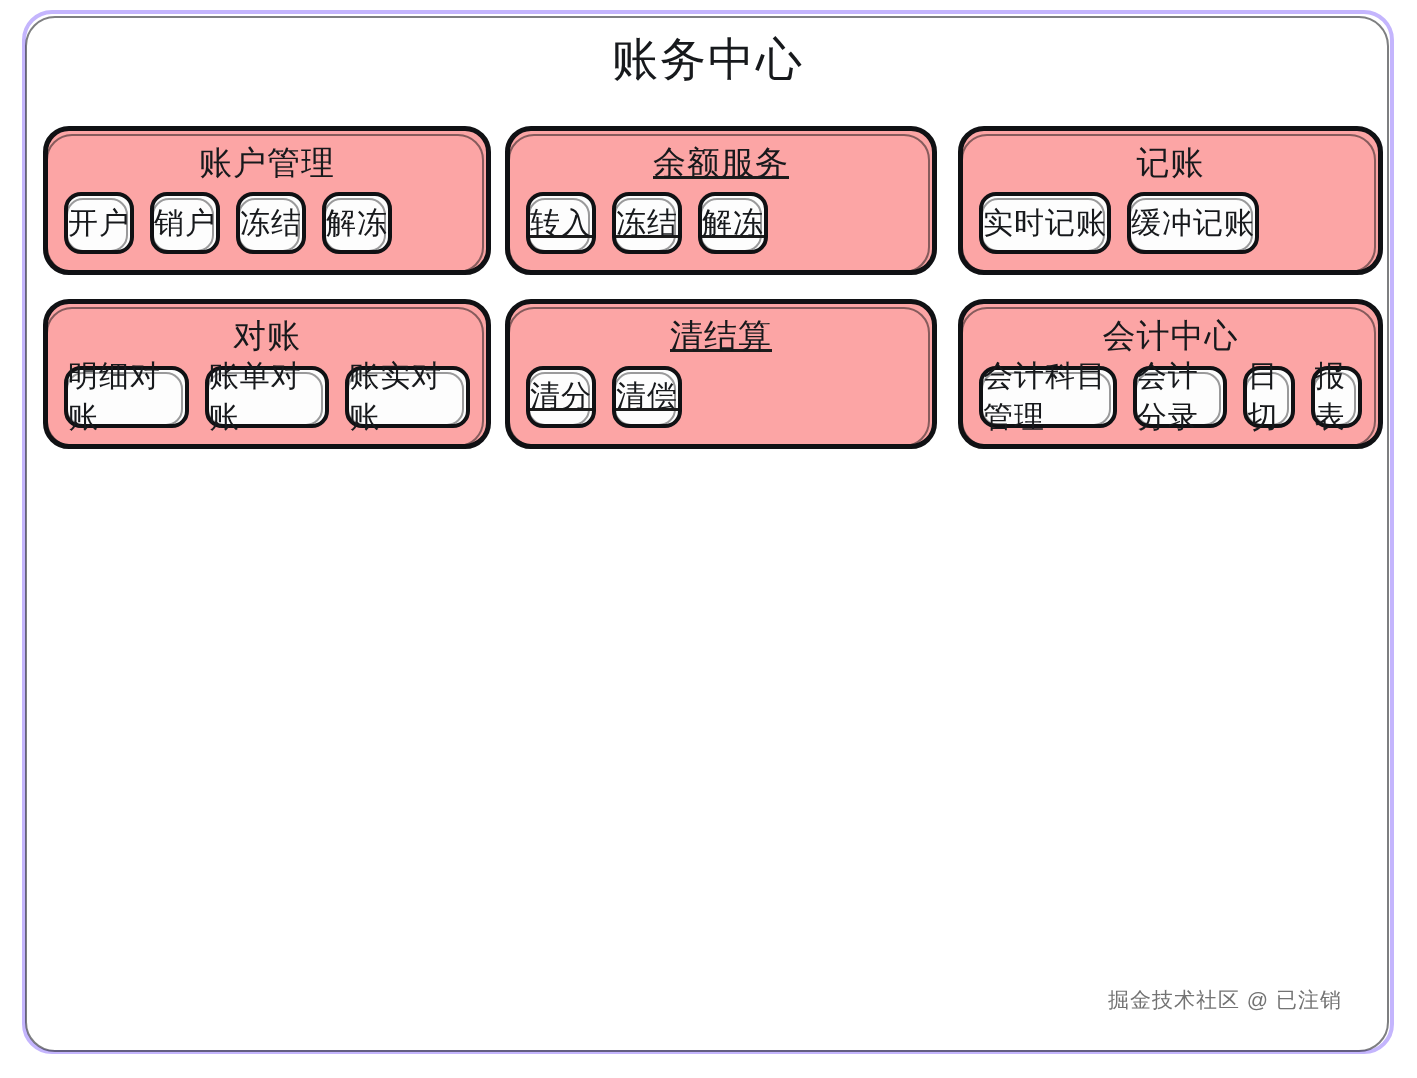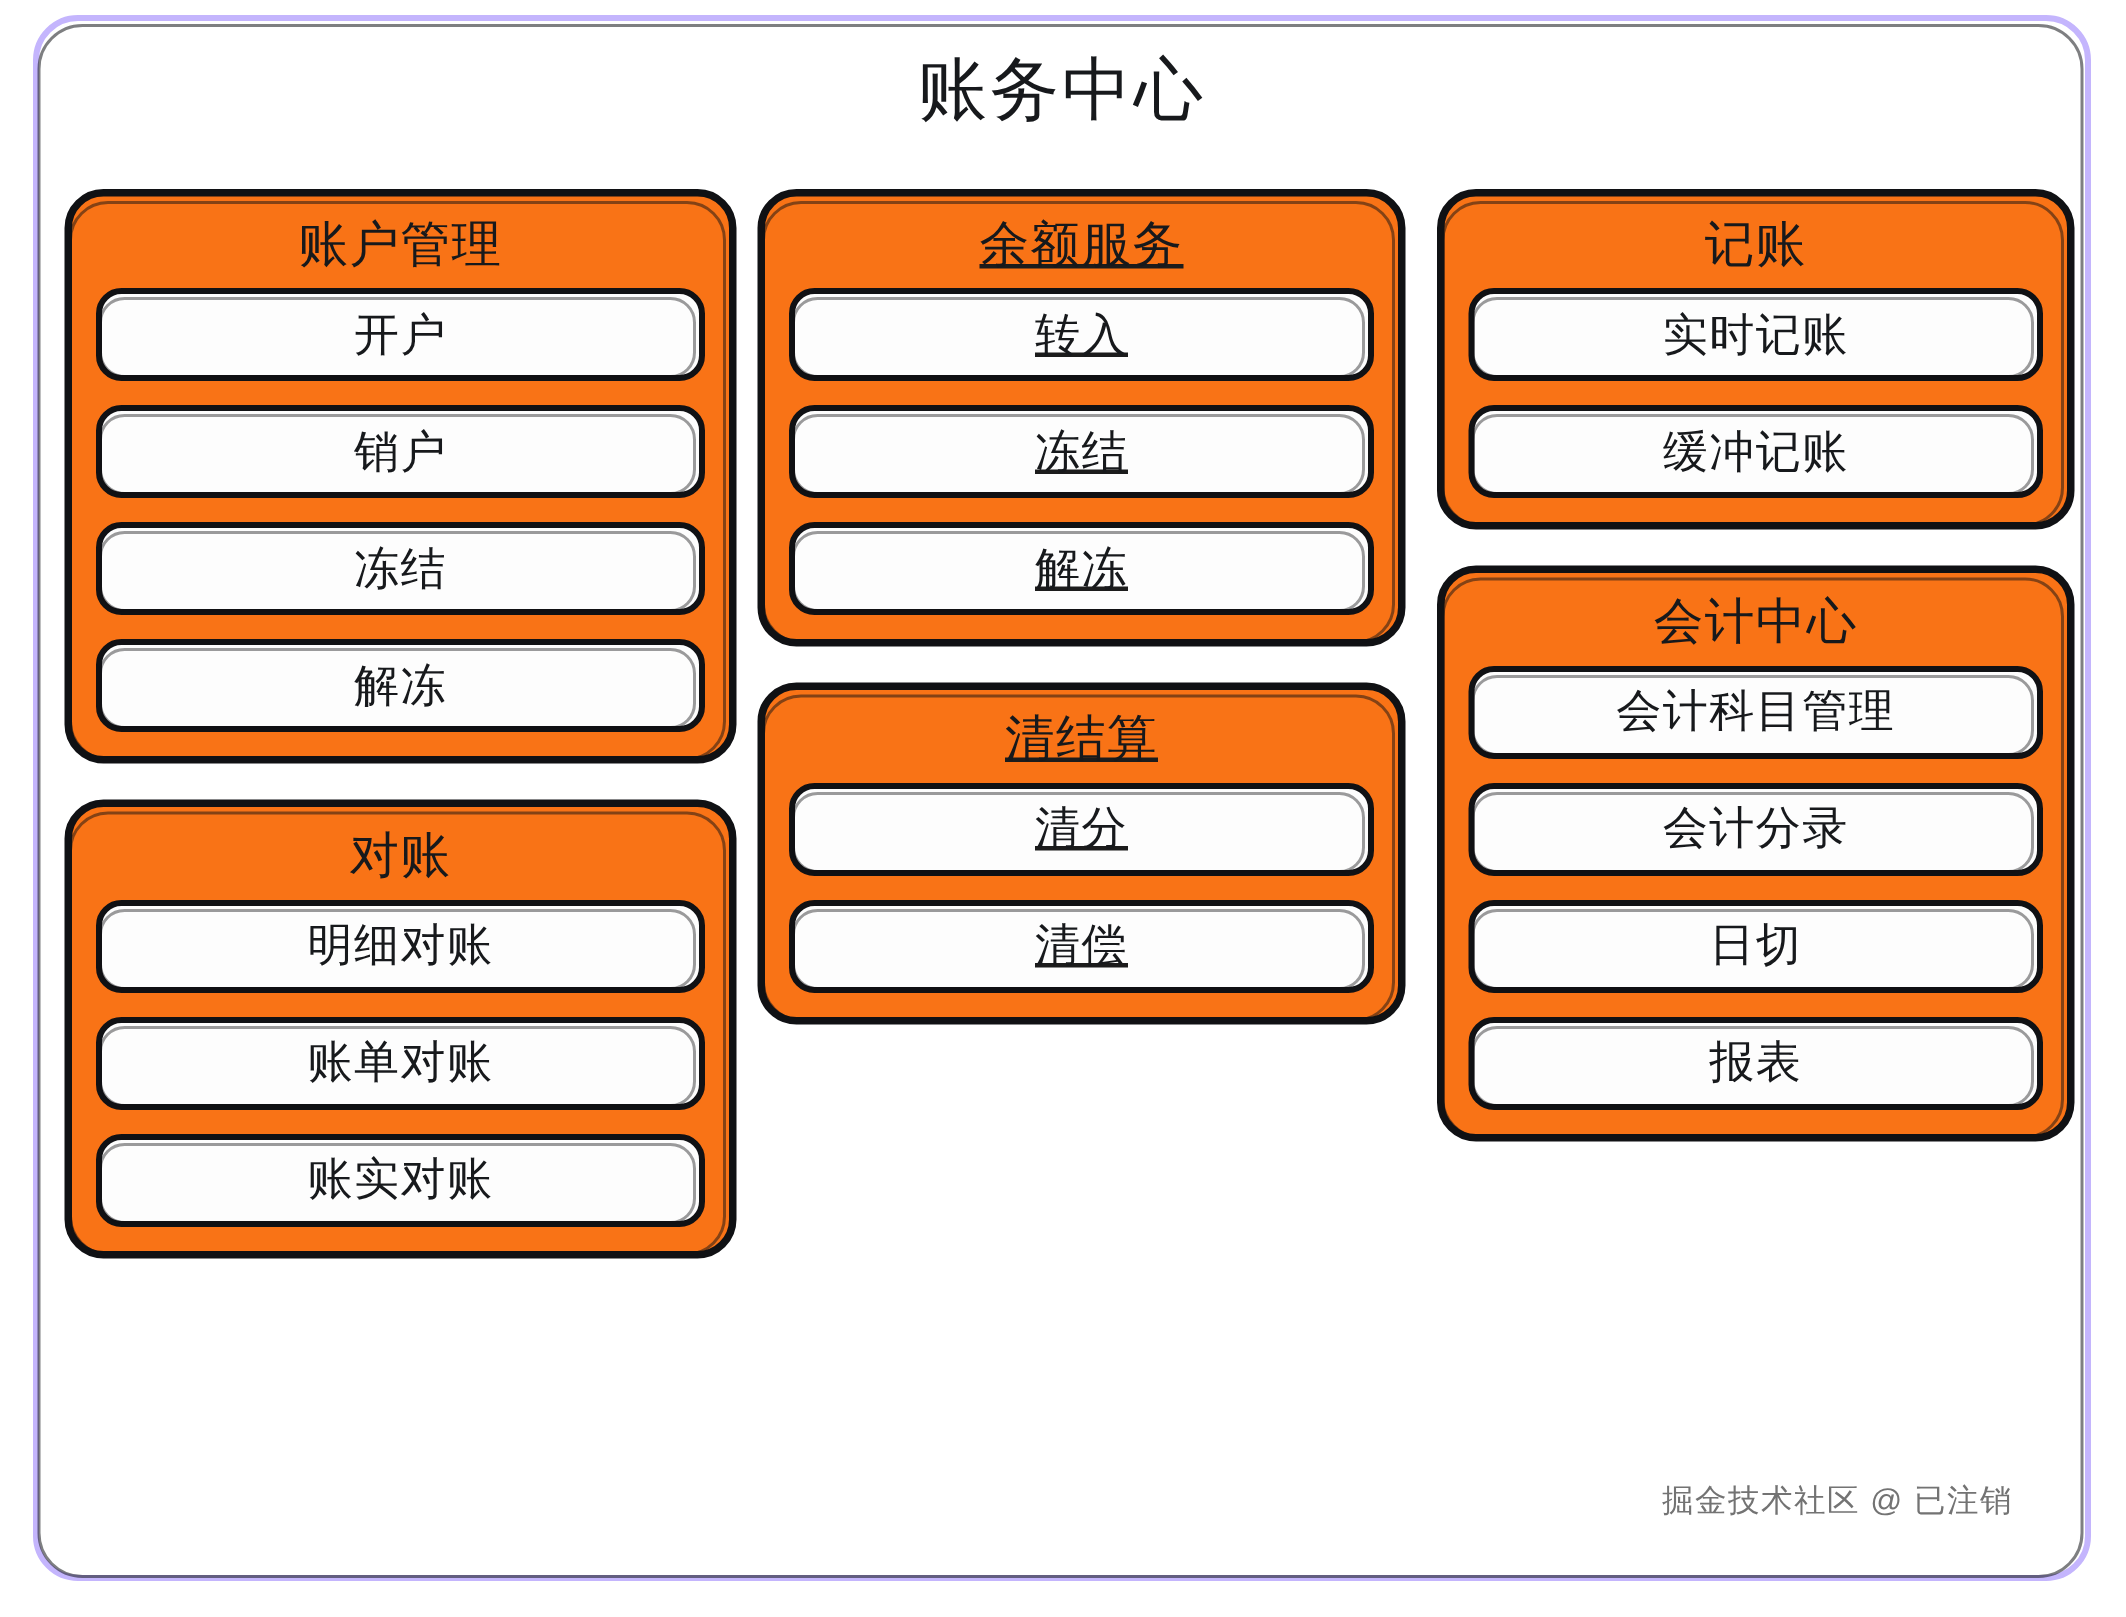--- a/index.html
+++ b/index.html
@@ -66,21 +66,21 @@
     height: 100%;
   }
   #col-left   { left: 17px;  width: 448px; }
   #col-mid    { left: 479px; width: 432px; text-decoration: underline; }
   #col-right  { left: 932px; width: 425px; }
 
   
   .group {
     position: relative;
     box-sizing: border-box;
-    background: #f97316;
+    background: #fca5a5;
     border: 5px solid #101114;
     border-radius: 26px;
     padding: 10px 16px 16px 16px;
     margin-bottom: 24px;
   }
   
   .group::after {
     content: "";
     position: absolute;
     left: -2px; top: 3px; right: 2px; bottom: -3px;
@@ -92,21 +92,21 @@
     text-align: center;
     font-size: 33px;
     line-height: 1.22;
     font-weight: 400;
     color: #17191c;
     padding: 2px 0 9px 0;
     letter-spacing: 1px;
   }
   .group-items {
     display: flex;
-    flex-direction: column;
+    flex-direction: row;
     gap: 16px;
   }
 
   
   .item {
     position: relative;
     box-sizing: border-box;
     background: #fdfdfd;
     border: 4px solid #101114;
     border-radius: 17px;

